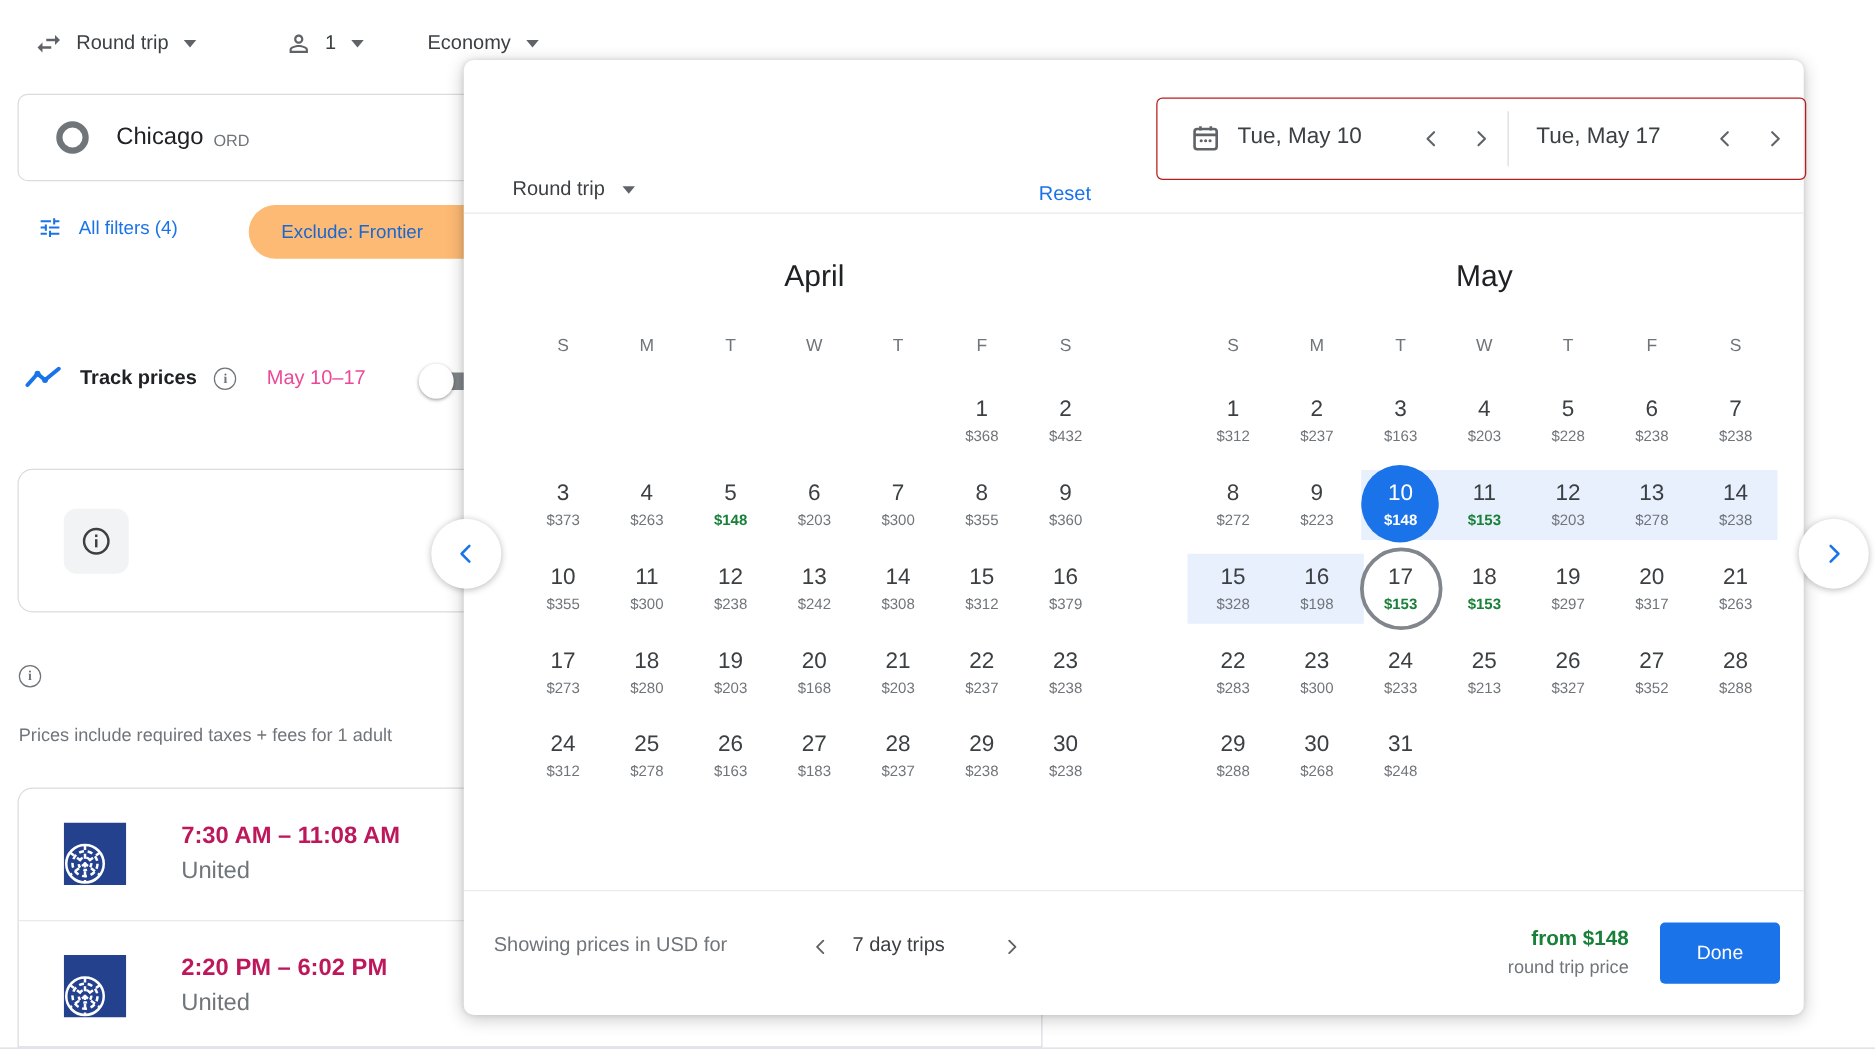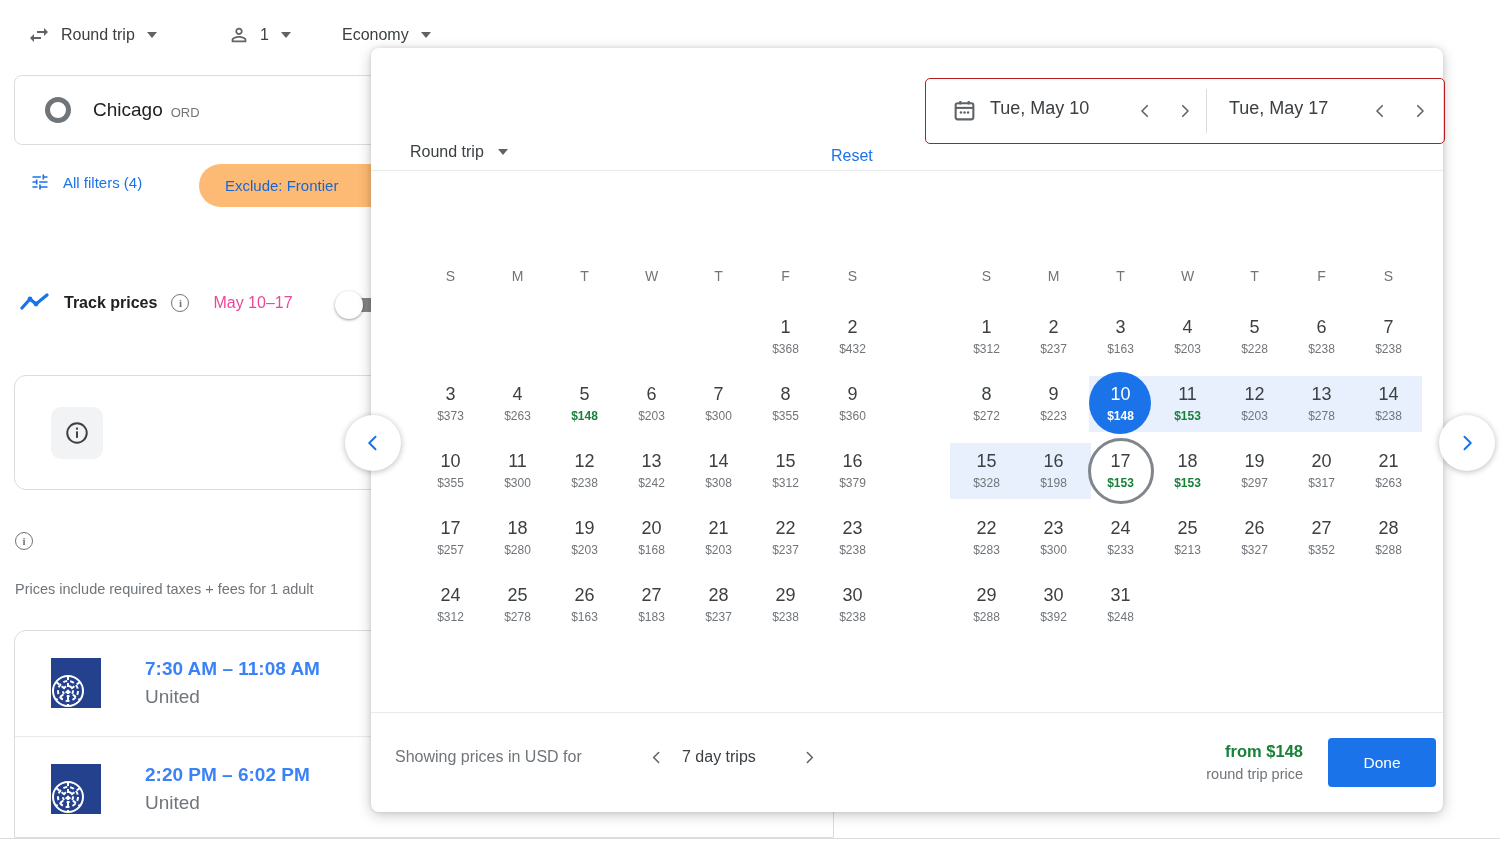--- a/index.html
+++ b/index.html
@@ -36,21 +36,21 @@
   .covid-title{font-size:26px;color:#202124;}
   .bdf-title{position:absolute;left:15px;top:532px;font-size:26px;font-weight:700;color:#202124;
              display:flex;align-items:center;gap:14px;}
   .bdf-sub{position:absolute;left:15px;top:581px;font-size:14.5px;color:#70757a;white-space:nowrap;}
   .flight-card{position:absolute;left:14px;top:630px;width:820px;height:208px;border:1px solid #dadce0;
                border-radius:12px 12px 0 0;box-sizing:border-box;}
   .flight-row{position:absolute;left:0;width:100%;height:104px;display:flex;align-items:center;
               padding-left:36px;box-sizing:border-box;gap:44px;cursor:pointer;}
   .flight-row.r2{top:106px;}
   .flight-divider{position:absolute;left:0;top:105px;width:100%;height:1px;background:#e8eaed;}
-  .flight-times{font-size:19px;font-weight:600;color:#3b82f6;}
+  .flight-times{font-size:19px;font-weight:600;color:#be185d;}
   .flight-airline{font-size:19px;color:#70757a;margin-top:6px;}
   .bottom-line{position:absolute;left:0;top:838px;width:100%;height:1px;background:#dadce0;}
   .info-i{display:inline-flex;width:18px;height:18px;border:1.6px solid #70757a;border-radius:50%;
           align-items:center;justify-content:center;font-size:11px;color:#70757a;font-weight:700;
           font-family:"Liberation Serif",serif;box-sizing:border-box;}
 
   
   .dialog{position:absolute;left:371px;top:48px;width:1072px;height:764px;background:#fff;
           border-radius:8px;box-shadow:0 3px 14px rgba(0,0,0,.22), 0 0 4px rgba(0,0,0,.1);z-index:20;}
   .dlg-triptype{position:absolute;left:39px;top:95px;display:flex;align-items:center;gap:12px;
@@ -90,21 +90,21 @@
         margin:-1.5px;z-index:1;}
 
   .ftr-note{position:absolute;left:24px;top:700px;font-size:16px;color:#70757a;text-align:center;}
   .ftr-chev{position:absolute;top:694px;width:30px;height:30px;display:flex;align-items:center;
             justify-content:center;cursor:pointer;}
   .ftr-triplen{position:absolute;left:311px;top:700px;font-size:16px;color:#3c4043;}
   .ftr-from{position:absolute;right:140px;top:694px;font-size:16.5px;font-weight:700;color:#188038;
             text-align:right;white-space:nowrap;}
   .ftr-caption{position:absolute;right:140px;top:718px;font-size:14.5px;color:#70757a;
                text-align:right;white-space:nowrap;}
-  .done-btn{position:absolute;left:957px;top:690px;width:108px;height:49px;border-radius:4px;
+  .done-btn{position:absolute;left:957px;top:690px;width:96px;height:49px;border-radius:4px;
             background:#1a73e8;color:#fff;font-size:15.5px;font-weight:500;display:flex;
             align-items:center;justify-content:center;cursor:pointer;border:none;}
 
   .float-nav{position:absolute;width:56px;height:56px;border-radius:50%;background:#fff;z-index:30;
              box-shadow:0 1px 6px rgba(0,0,0,.28);display:flex;align-items:center;
              justify-content:center;cursor:pointer;}
   .float-nav.left{left:345px;top:415px;}
   .float-nav.right{left:1439px;top:415px;}
 </style>
 </head>
@@ -276,20 +276,21 @@
     <span class="nav-chev" style="left:480px;">
       <svg width="18" height="18" viewBox="0 0 24 24">
           <polyline points="9,5 16,12 9,19" fill="none" stroke="#5f6368" stroke-width="2.2" stroke-linecap="round" stroke-linejoin="round"></polyline>
         </svg>
     </span>
   </div>
 
   <div class="hdr-divider"></div>
 
   <div class="month-panel april">
+    <div class="month-title">April</div>
     <div class="weekdays">
         <div class="wd">S</div>
         <div class="wd">M</div>
         <div class="wd">T</div>
         <div class="wd">W</div>
         <div class="wd">T</div>
         <div class="wd">F</div>
         <div class="wd">S</div>
       </div>
     <div class="rows">
@@ -364,21 +365,21 @@
             <div class="price">$312</div>
           </div>
           <div class="cell">
             <div class="dnum">16</div>
             <div class="price">$379</div>
           </div>
         </div>
         <div class="cal-row">
           <div class="cell">
             <div class="dnum">17</div>
-            <div class="price">$257</div>
+            <div class="price">$273</div>
           </div>
           <div class="cell">
             <div class="dnum">18</div>
             <div class="price">$280</div>
           </div>
           <div class="cell">
             <div class="dnum">19</div>
             <div class="price">$203</div>
           </div>
           <div class="cell">
@@ -425,20 +426,21 @@
           </div>
           <div class="cell">
             <div class="dnum">30</div>
             <div class="price">$238</div>
           </div>
         </div>
       </div>
   </div>
 
   <div class="month-panel may">
+    <div class="month-title">May</div>
     <div class="weekdays">
         <div class="wd">S</div>
         <div class="wd">M</div>
         <div class="wd">T</div>
         <div class="wd">W</div>
         <div class="wd">T</div>
         <div class="wd">F</div>
         <div class="wd">S</div>
       </div>
     <div class="rows">
@@ -566,21 +568,21 @@
             <div class="price">$288</div>
           </div>
         </div>
         <div class="cal-row">
           <div class="cell">
             <div class="dnum">29</div>
             <div class="price">$288</div>
           </div>
           <div class="cell">
             <div class="dnum">30</div>
-            <div class="price">$392</div>
+            <div class="price">$268</div>
           </div>
           <div class="cell">
             <div class="dnum">31</div>
             <div class="price">$248</div>
           </div>
           <div class="cell"></div>
           <div class="cell"></div>
           <div class="cell"></div>
           <div class="cell"></div>
         </div>

